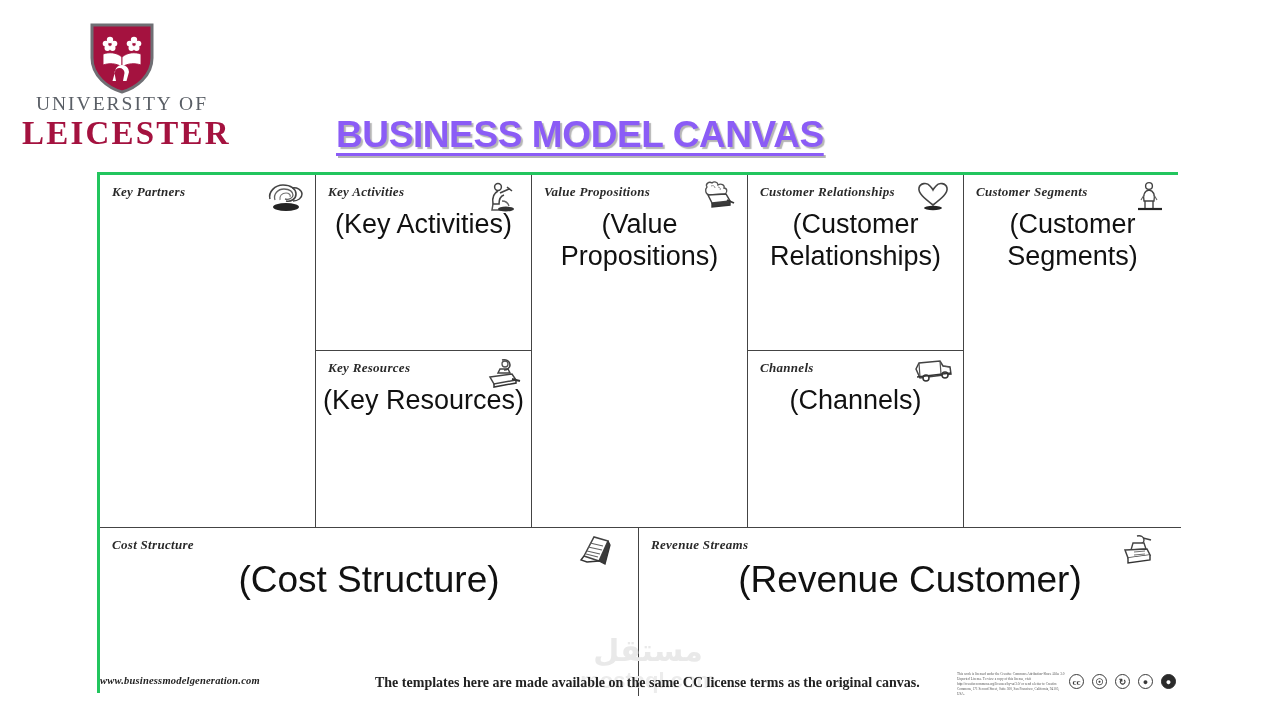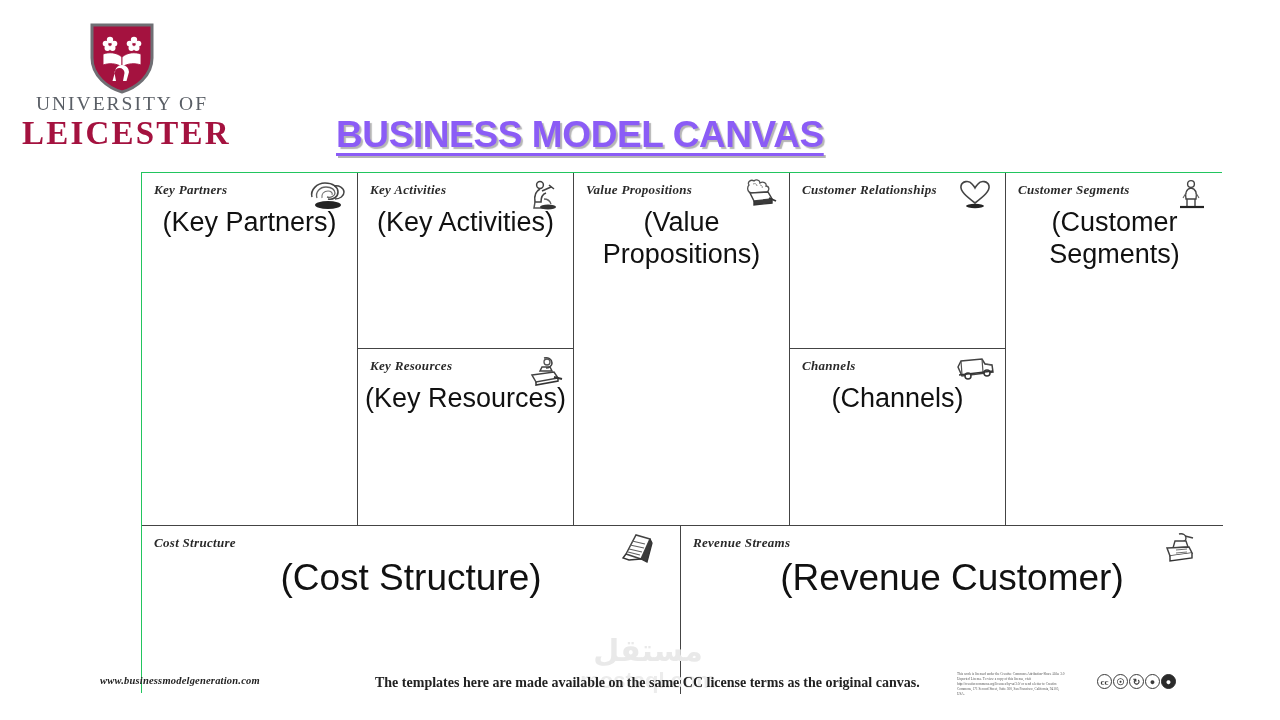--- a/index.html
+++ b/index.html
@@ -35,21 +35,21 @@
     text-decoration: underline;
     text-underline-offset: 6px;
     text-decoration-thickness: 3px;
     text-shadow: 2px 2px 1px rgba(120,120,120,0.55);
   }
 
   
   #canvas {
     position: absolute; left: 97px; top: 172px;
     width: 1081px; height: 521px;
-    border: 1px solid #22c55e; background: #fff; margin-left: 44px;
+    border: 3px solid #22c55e; background: #fff;
   }
   .cell {
     position: absolute; background: #fff;
     border-right: 1.5px solid #444; border-bottom: 1.5px solid #444;
     overflow: hidden;
   }
   .cell.noright { border-right: none; text-decoration: underline; }
   .cell.nobottom { border-bottom: none; }
 
   .cell-header {
@@ -92,21 +92,21 @@
     font-weight: bold; font-size: 14px;
     color: #222; white-space: nowrap;
   }
   .foot-right-text {
     position: absolute; left: 860px; top: 0px; width: 110px;
     font-family: "Liberation Serif", serif;
     font-size: 3.4px; color: #555; line-height: 1.5;
   }
   #cc-badges {
     position: absolute; right: 2px; top: 2px;
-    display: flex; gap: 1px; align-items: center;
+    display: flex; gap: 8px; align-items: center;
   }
   .cc {
     width: 15px; height: 15px; border-radius: 50%;
     border: 1.4px solid #3a3a3a; background: #fff;
     display: flex; align-items: center; justify-content: center;
     font-family: "Liberation Serif", serif;
     font-size: 9px; font-weight: bold; color: #3a3a3a;
   }
   .cc.filled { background: #2b2b2b; color: #fff; border-color: #2b2b2b; }
 
@@ -169,21 +169,20 @@
       <div class="cell-header">Key Partners</div>
       <div class="cell-icon">
         <svg viewBox="0 0 46 36">
           <ellipse cx="24" cy="28" rx="13" ry="4" fill="#111"></ellipse>
           <path d="M8 20 C6 13 13 6 21 6 C29 6 34 10 34 15 C34 20 29 23 24 22" fill="none" stroke="#333" stroke-width="1.6"></path>
           <path d="M13 21 C11 15 16 10 22 10 C28 10 31 13 31 16 C31 19 27 21 23 20" fill="none" stroke="#555" stroke-width="1.3"></path>
           <path d="M18 21 C17 17 20 14 24 14 C27 14 29 16 28 18" fill="none" stroke="#666" stroke-width="1.1"></path>
           <path d="M30 9 C35 8 40 11 40 15 C40 19 36 22 31 22" fill="none" stroke="#333" stroke-width="1.5"></path>
         </svg>
       </div>
-      <div class="cell-body">(Key Partners)</div>
     </div>
 
     <div class="cell" style="left:216px; top:0; width:216px; height:176px;">
       <div class="cell-header">Key Activities</div>
       <div class="cell-icon">
         <svg viewBox="0 0 46 36">
           <circle cx="20" cy="8" r="3.4" fill="none" stroke="#333" stroke-width="1.5"></circle>
           <path d="M20 12 C16 14 14 19 15 25 L21 25 C21 20 23 17 26 16" fill="none" stroke="#333" stroke-width="1.6"></path>
           <path d="M22 14 L31 10 M29 8 L34 12" stroke="#333" stroke-width="1.6" fill="none"></path>
           <path d="M15 25 L14 31 L24 31" fill="none" stroke="#444" stroke-width="1.5"></path>
@@ -225,20 +224,21 @@
 
     <div class="cell" style="left:648px; top:0; width:216px; height:176px;">
       <div class="cell-header">Customer Relationships</div>
       <div class="cell-icon">
         <svg viewBox="0 0 46 36">
           <path d="M23 26 C14 19 8 14 9 9 C10 4 17 3 20 7 C21 8 22 9 23 11
                    C24 9 25 8 26 7 C29 3 36 4 37 9 C38 14 32 19 23 26 Z" fill="#fff" stroke="#333" stroke-width="1.6"></path>
           <ellipse cx="23" cy="29" rx="9" ry="2.2" fill="#111"></ellipse>
         </svg>
       </div>
+      <div class="cell-body">(Customer Relationships)</div>
     </div>
 
     <div class="cell" style="left:648px; top:176px; width:216px; height:177px;">
       <div class="cell-header">Channels</div>
       <div class="cell-icon">
         <svg viewBox="0 0 46 36">
           <path d="M6 14 L9 8 L30 6 L33 11 L40 12 L41 19 L10 23 Z" fill="#fff" stroke="#333" stroke-width="1.5"></path>
           <path d="M30 6 L31 19 M9 8 L10 22" fill="none" stroke="#444" stroke-width="1.2"></path>
           <path d="M33 11 L40 12" fill="none" stroke="#444" stroke-width="1.1"></path>
           <circle cx="16" cy="23" r="3" fill="#fff" stroke="#222" stroke-width="1.5"></circle>

